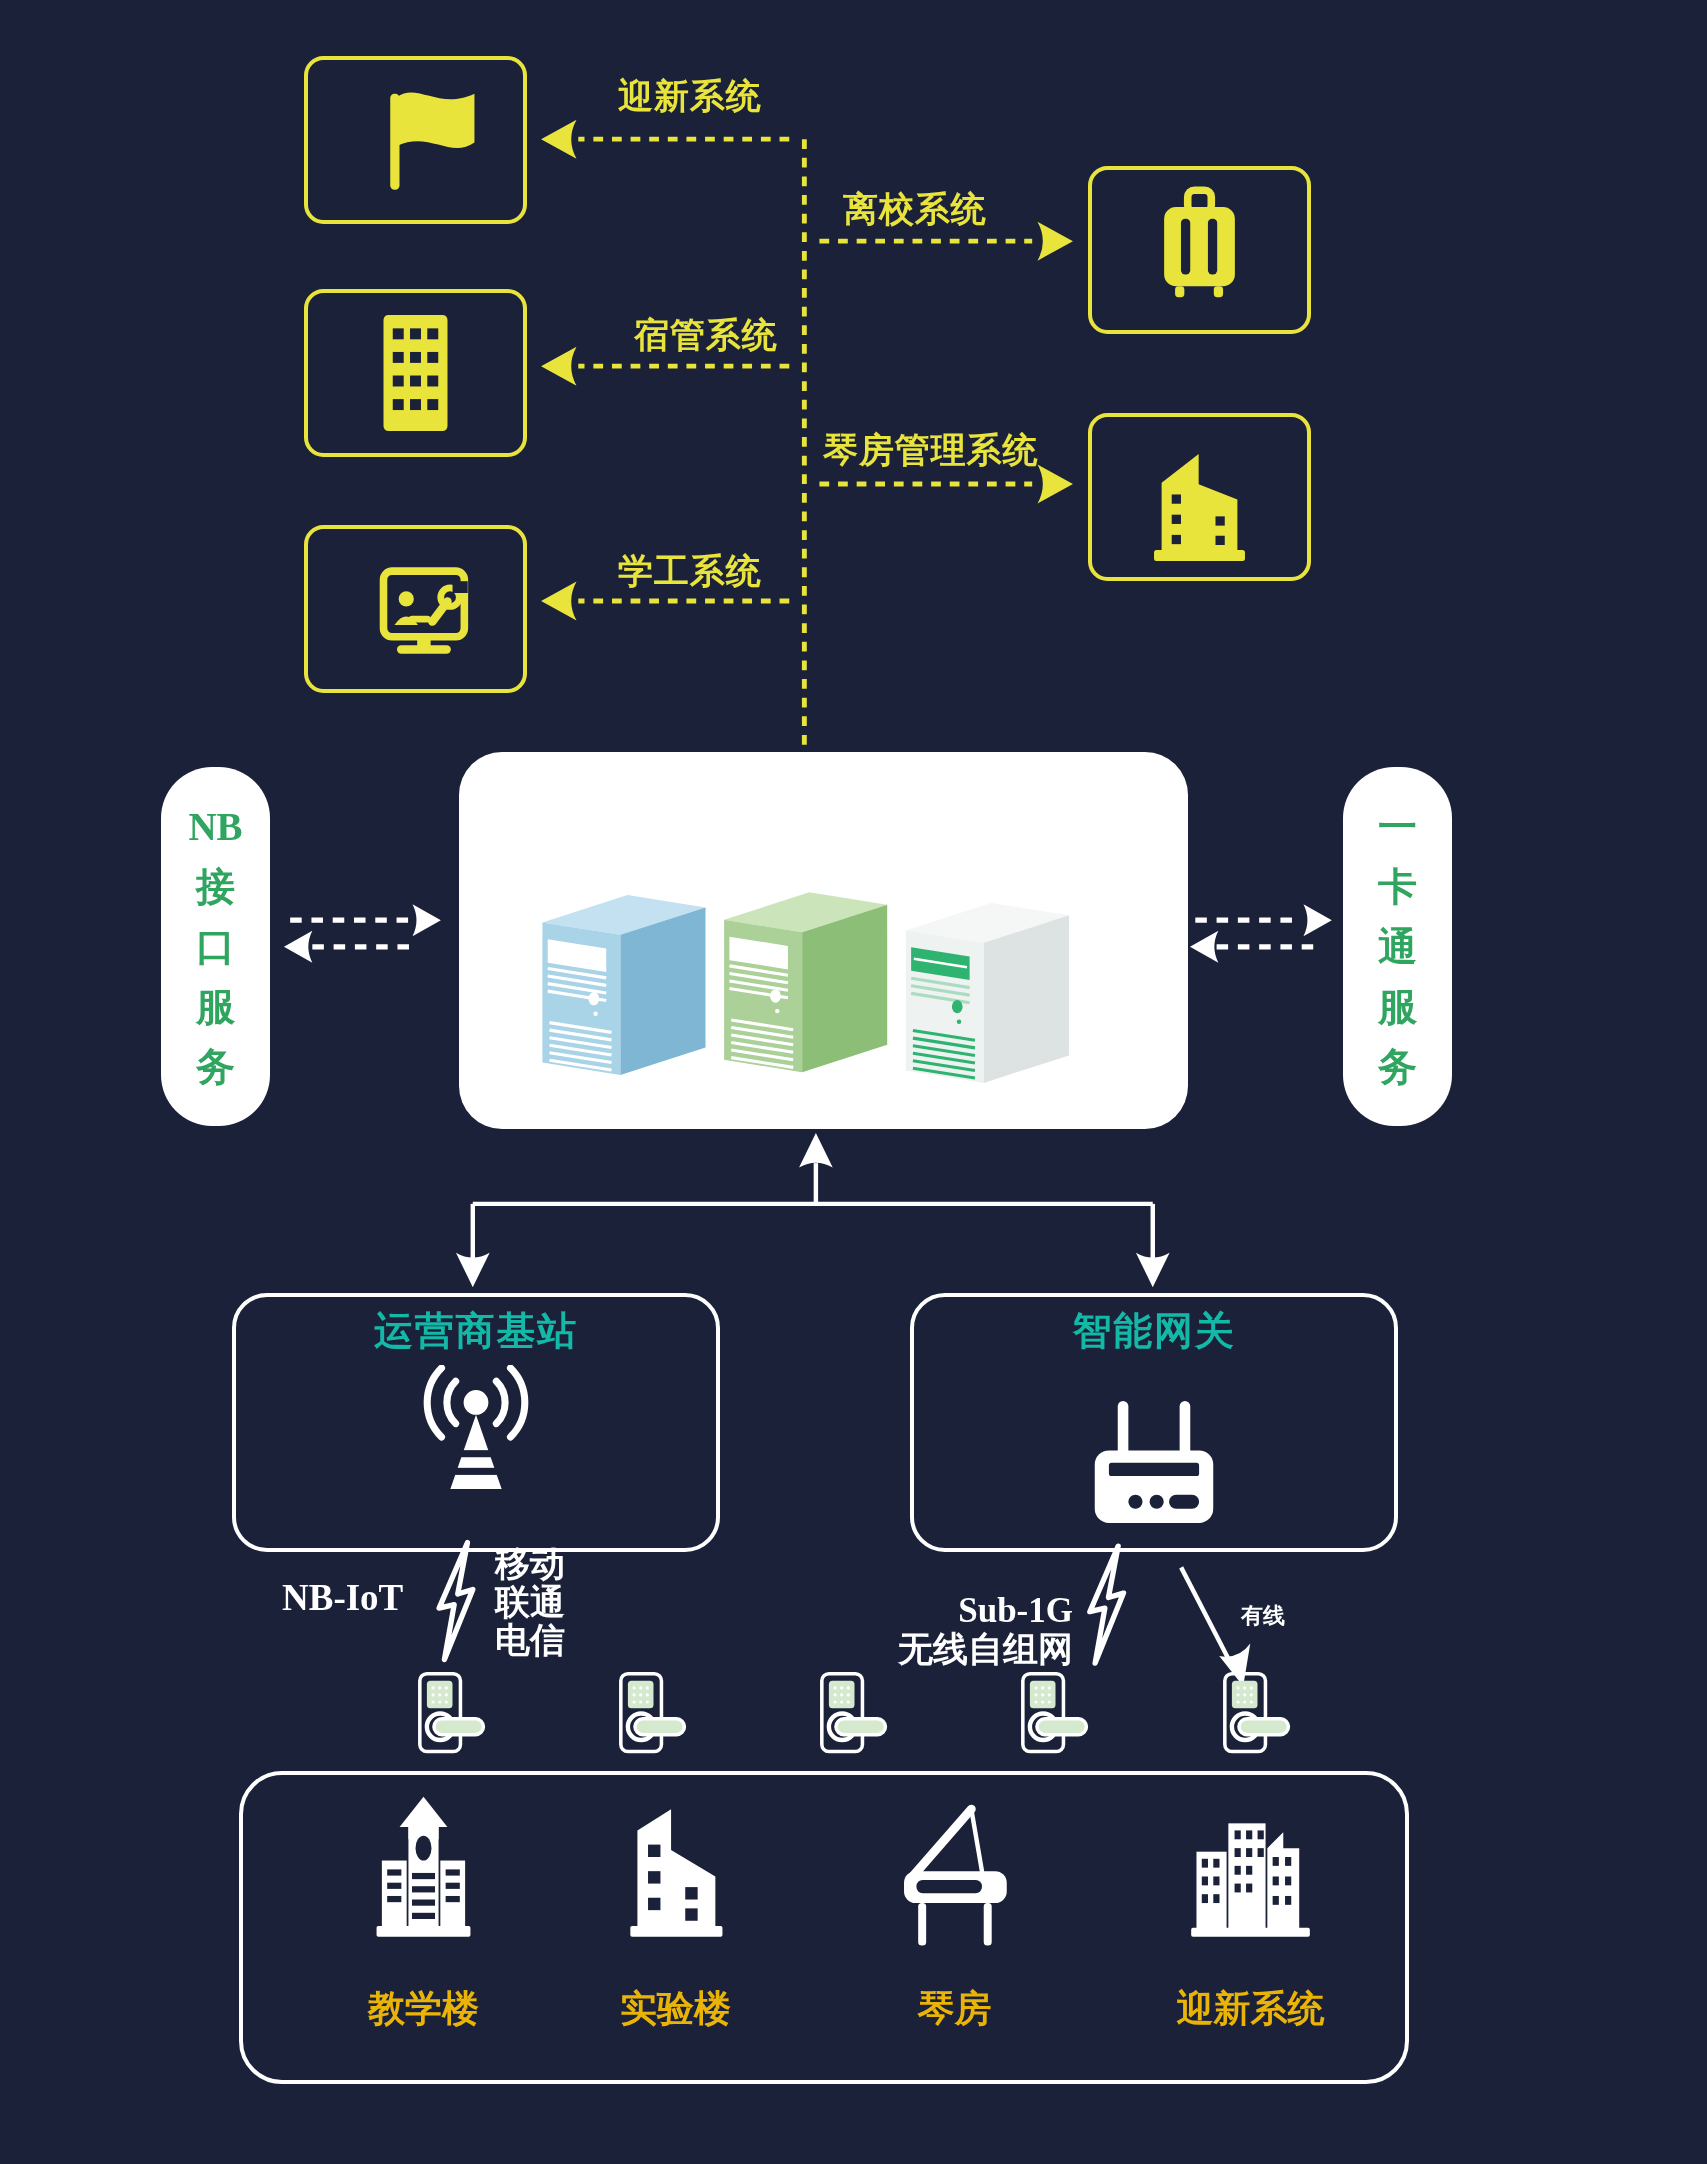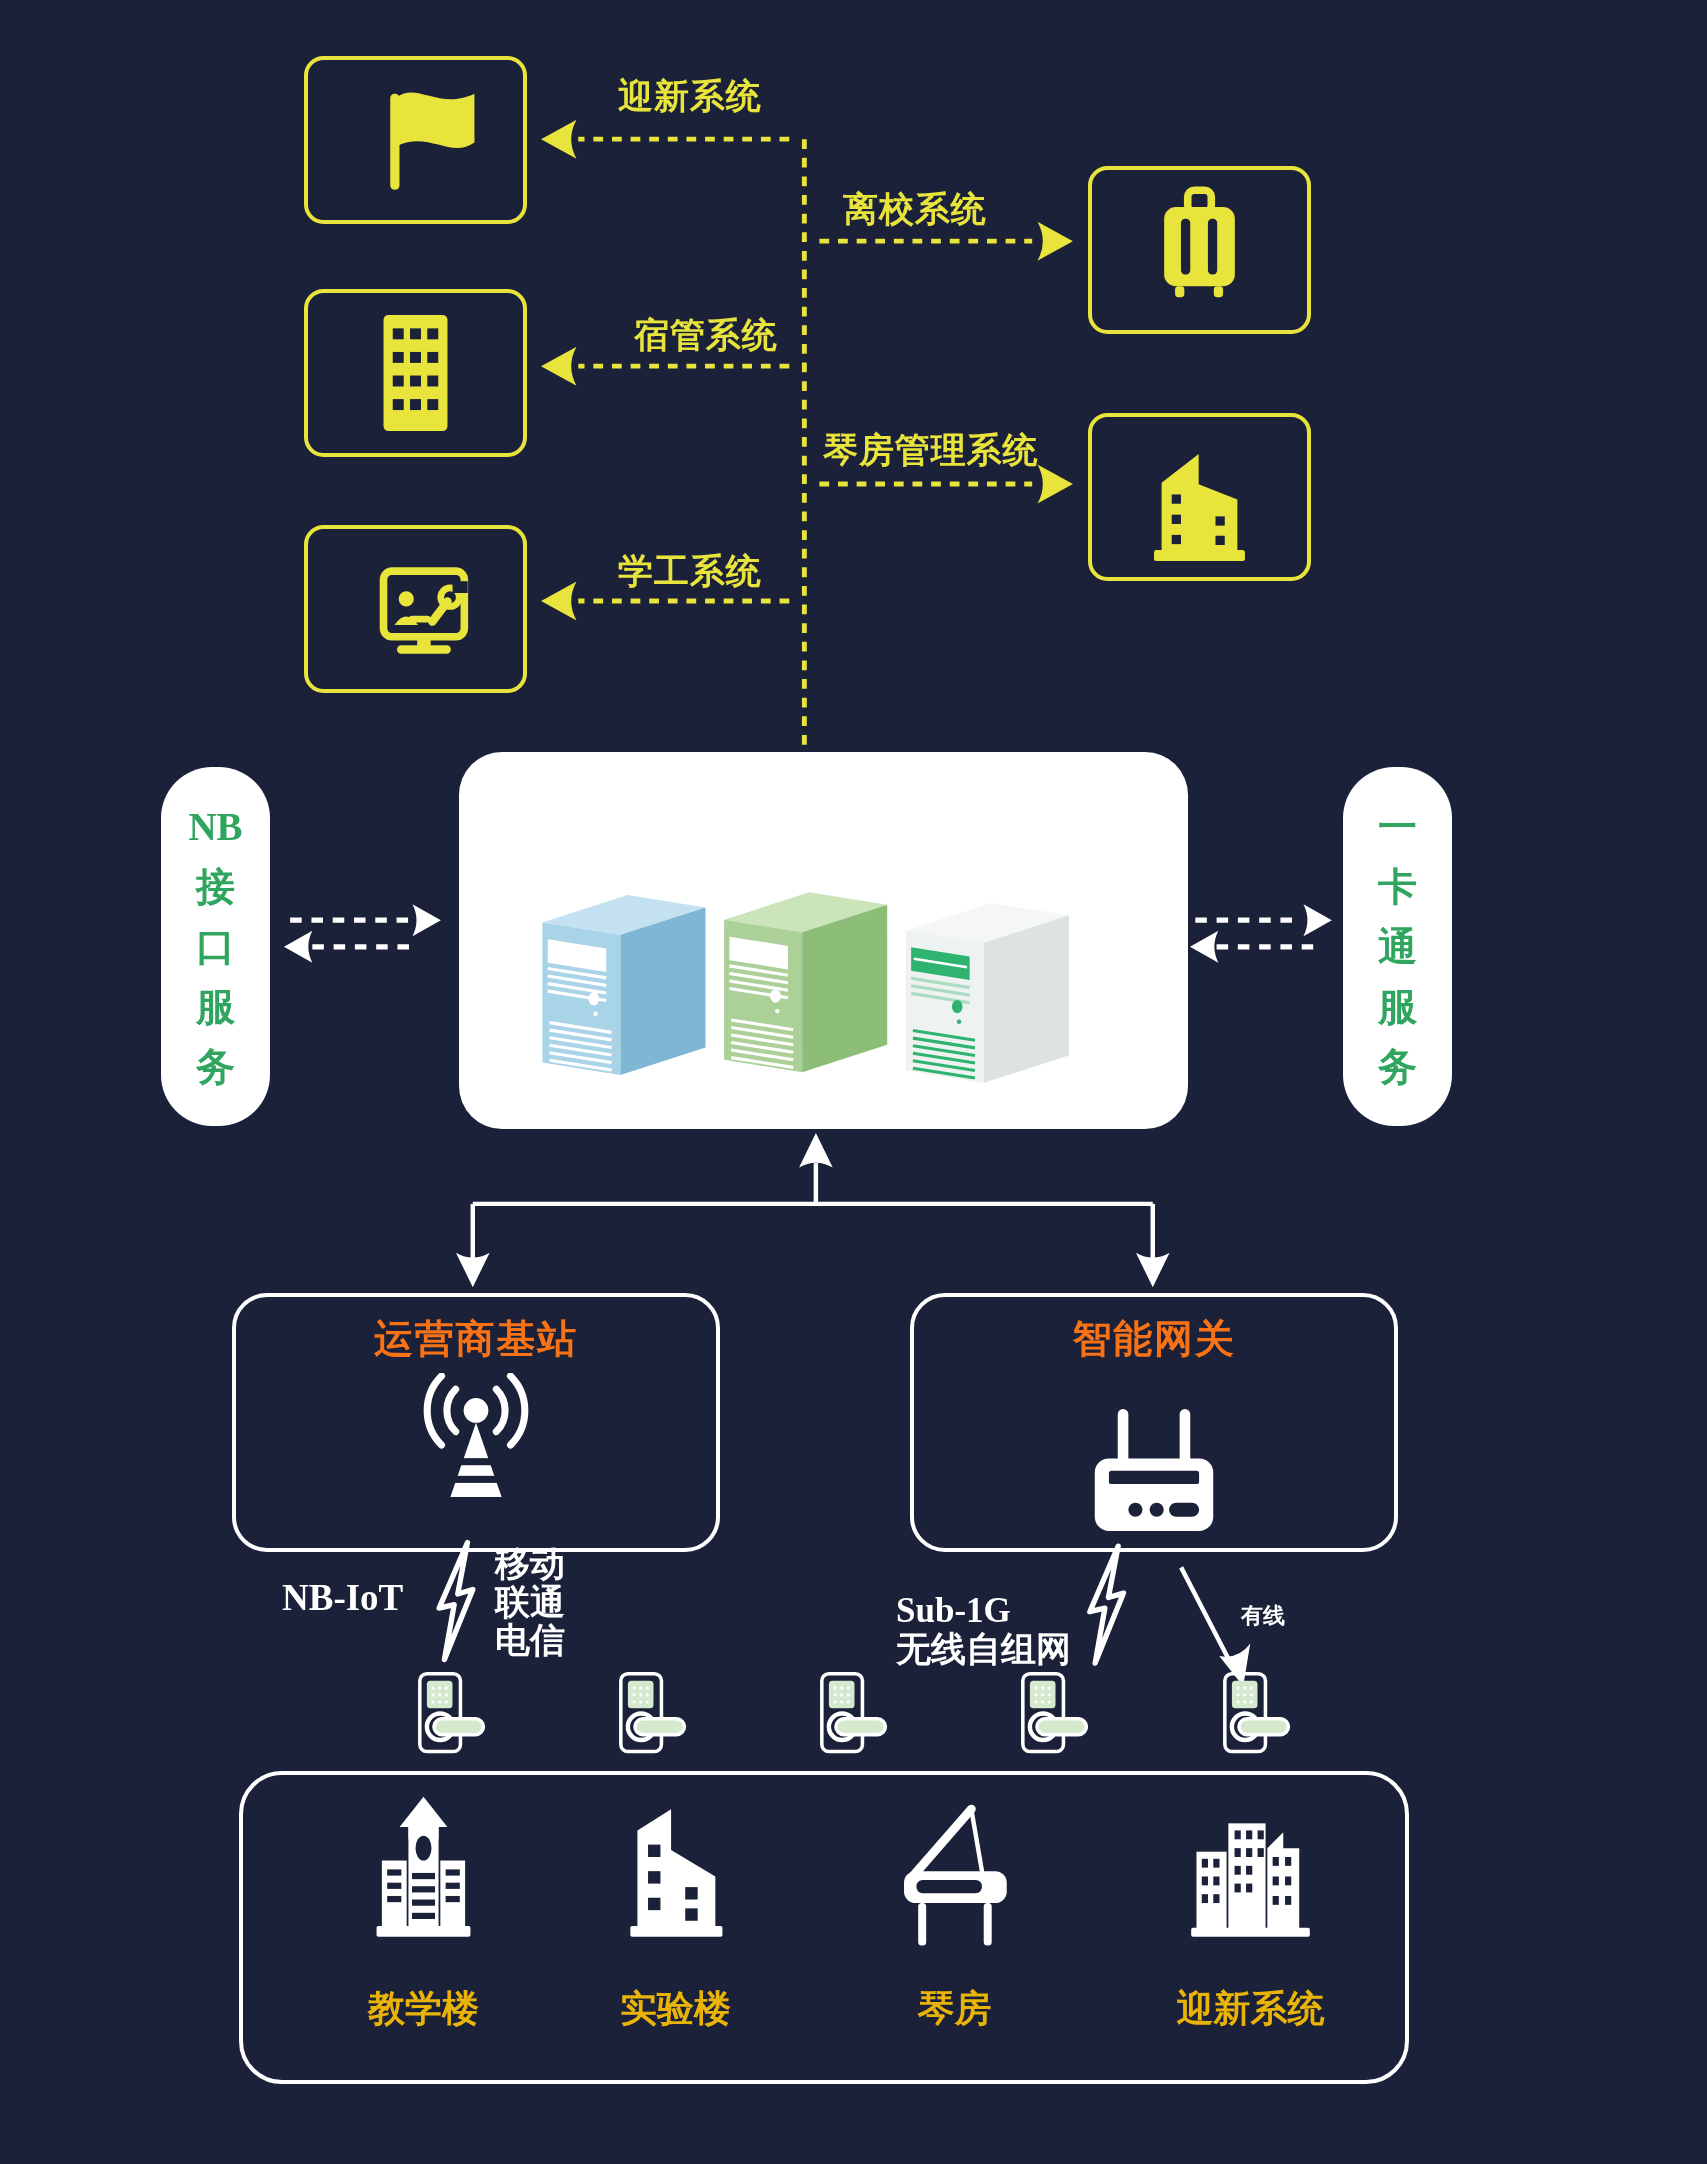--- a/index.html
+++ b/index.html
@@ -39,25 +39,25 @@
   .service-pill span{
     color:#2fa55f;font-size:39px;font-weight:bold;line-height:60px;text-align:center;
   }
   
   .nodebox{
     position:absolute;width:488px;height:259px;top:1293px;
     border:4.4px solid #ffffff;border-radius:35px;box-sizing:border-box;
     display:flex;flex-direction:column;align-items:center;
   }
   .nodebox .node-title{
-    margin-top:15px;color:#f97316;font-size:39px;font-weight:bold;letter-spacing:1.8px;
+    margin-top:7px;color:#14b8a6;font-size:39px;font-weight:bold;letter-spacing:1.8px;
   }
   .midlabel{position:absolute;color:#ffffff;font-weight:bold;white-space:nowrap;}
   .carriers div{color:#ffffff;font-size:35px;font-weight:bold;line-height:38px;}
-  .sub1g div{color:#ffffff;font-size:35px;font-weight:bold;line-height:39px;text-align:left;}
+  .sub1g div{color:#ffffff;font-size:35px;font-weight:bold;line-height:39px;text-align:right;}
   
   .campusbox{
     position:absolute;left:239px;top:1771px;width:1170px;height:313px;
     border:4.4px solid #ffffff;border-radius:43px;box-sizing:border-box;
   }
   .bldg-label{
     position:absolute;width:151px;text-align:center;color:#eab308;
     font-size:37px;font-weight:bold;top:1984px;
   }
 </style>

